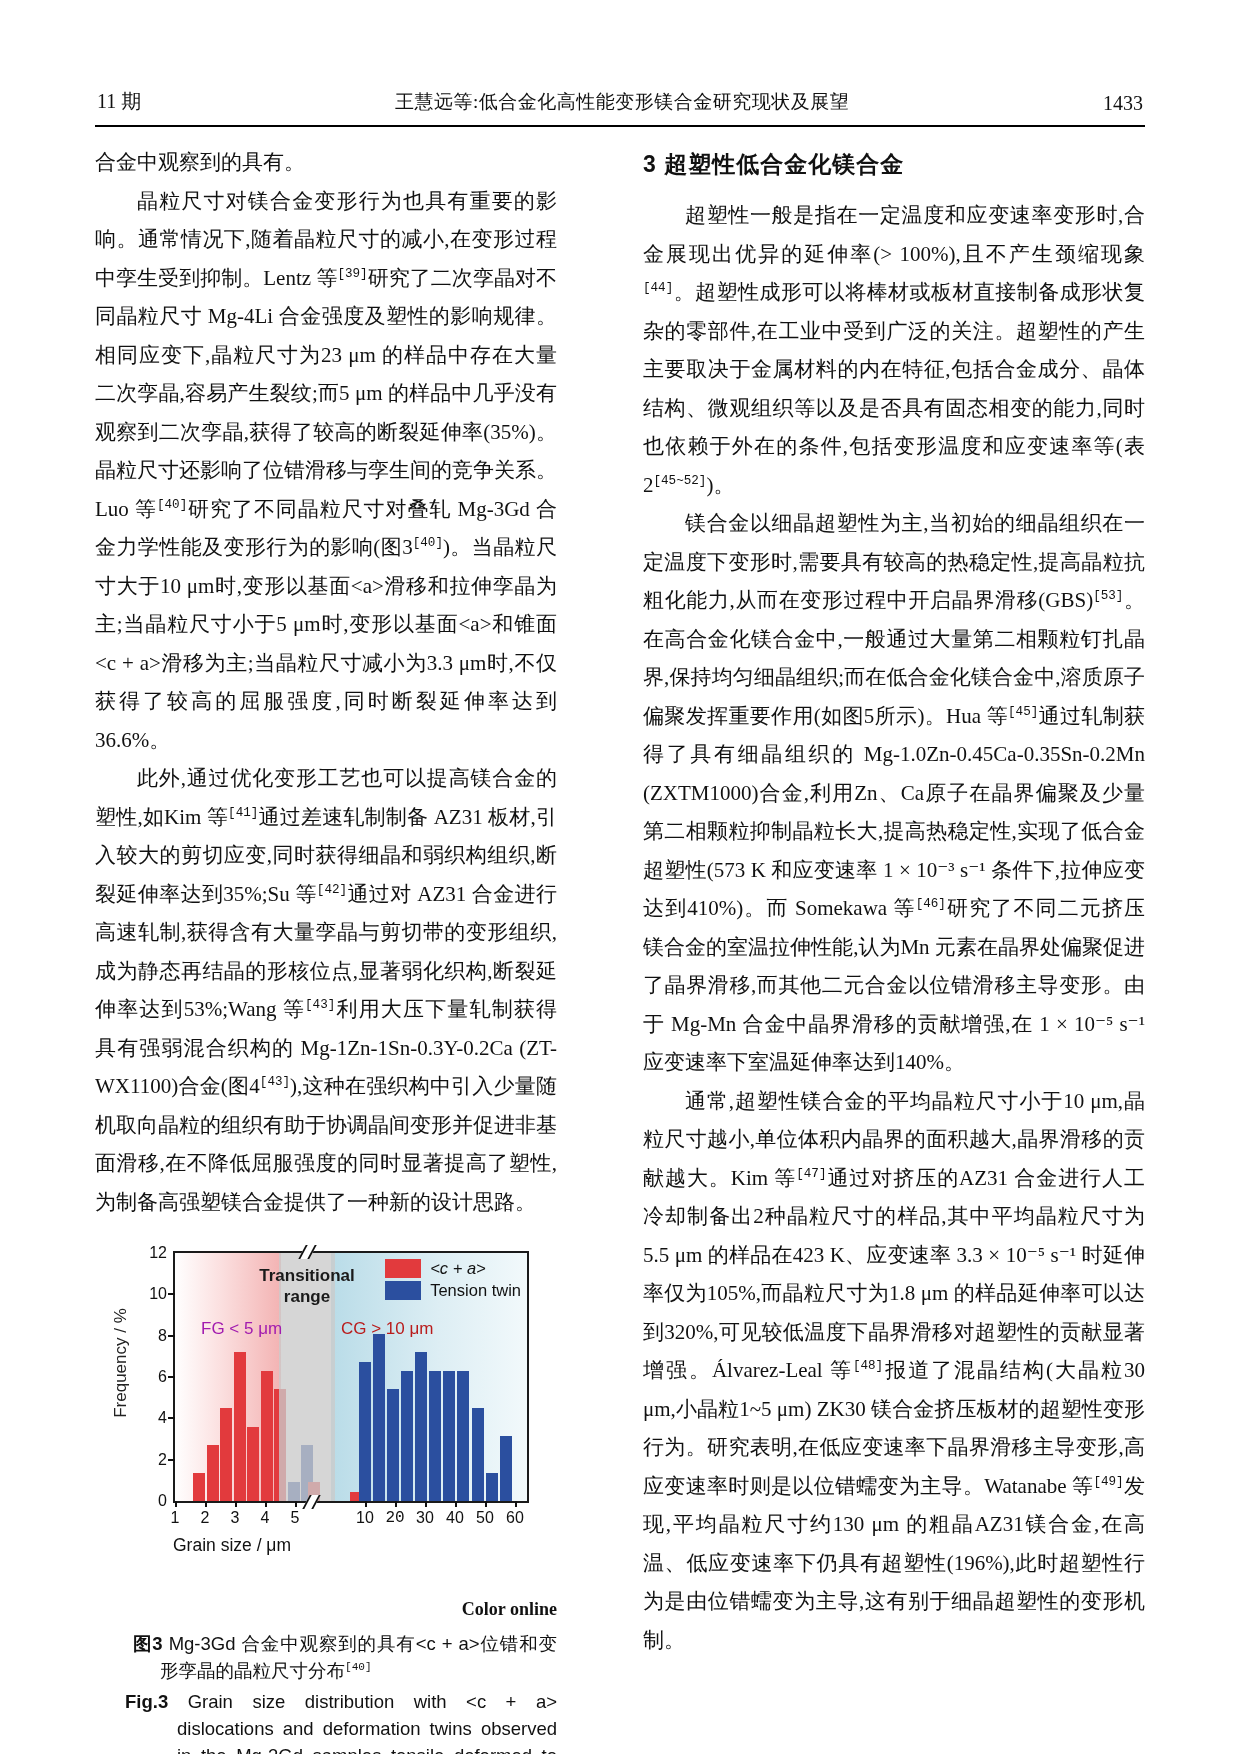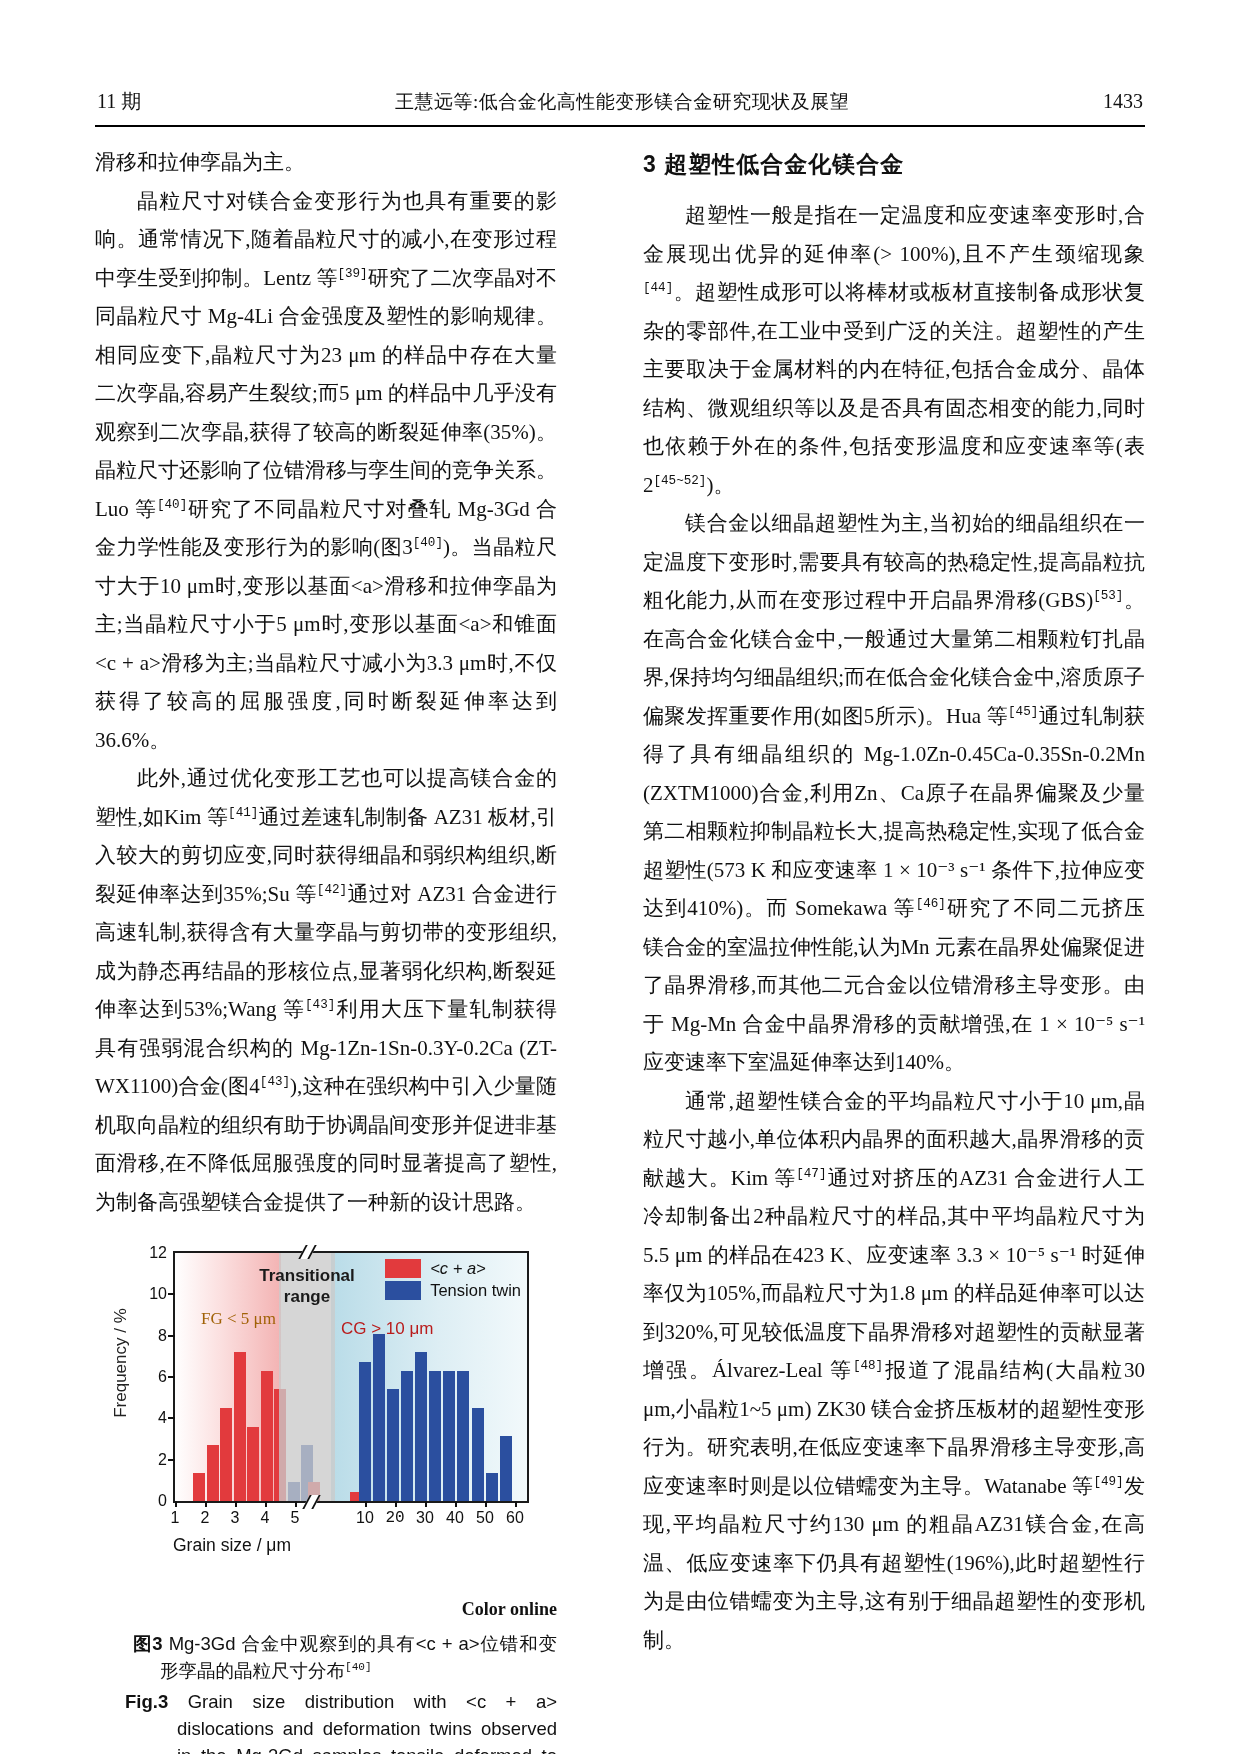--- a/index.html
+++ b/index.html
@@ -7,21 +7,21 @@
     position:relative;
     width:1241px;height:1754px;
     margin:0 auto;
     background:#ffffff;
     font-family:"Liberation Serif","DejaVu Serif",serif;
     color:#111;
     overflow:hidden;
   }
   .content{position:absolute;left:95px;top:88px;width:1050px;}
   
-  .pg-header{display:flex;justify-content:space-between;align-items:center;
+  .pg-header{display:flex;justify-content:space-between;align-items:flex-end;
     font-size:20px;padding:0 2px 10px 2px;}
   .pg-header .jtitle{font-size:19px;letter-spacing:.5px;}
   .pg-rule{border-top:2px solid #000;margin-bottom:16px;}
   
   .cols{display:flex;gap:86px;}
   .col-left{width:462px;}
   .col-right{width:502px;}
   p.body{
     margin:0;font-size:21px;line-height:38.5px;text-align:justify;
     text-indent:2em;
@@ -44,21 +44,21 @@
   }
   .zone{position:absolute;top:0;bottom:0;z-index:0;}
   .zone.pink{left:0;width:106px;background:linear-gradient(90deg,#ffffff 0%,#fbdede 45%,#f3b3b3 100%);}
   .zone.blue{left:156px;right:0;background:linear-gradient(90deg,#b9dce8 0%,#ddeef4 55%,#f2f9fb 100%);}
   .zone.gray{left:104px;width:56px;background:rgba(203,203,203,0.78);z-index:3;}
   .bar{position:absolute;bottom:0;width:12px;z-index:2;}
   .bar.red{background:#e23a3d;}
   .bar.blue{background:#2b4f9f;}
   .anno{position:absolute;z-index:4;font-size:17px;white-space:nowrap;}
   .anno.trans{left:72px;top:12px;width:120px;text-align:center;font-weight:700;color:#1a1a1a;white-space:normal;line-height:21px;}
-  .anno.fg{left:26px;top:56px;color:#a16207;font-family:Liberation Serif, serif;}
+  .anno.fg{left:26px;top:66px;color:#a21caf;}
   .anno.cg{left:166px;top:66px;color:#b91c1c;}
   .legend{position:absolute;top:6px;right:6px;z-index:5;font-size:16.5px;}
   .legend .lrow{display:flex;align-items:center;margin-bottom:3px;}
   .legend .sw{width:36px;height:19px;margin-right:9px;}
   .legend .it{font-style:italic;}
   .ytick{position:absolute;right:100%;margin-right:8px;font-size:16px;transform:translateY(50%);}
   .ytickmark{position:absolute;left:-7px;width:7px;border-top:2px solid #111;}
   .xtickmark{position:absolute;top:100%;height:6px;border-left:2px solid #111;}
   .xticklab{position:absolute;top:calc(100% + 8px);font-size:16px;transform:translateX(-50%);}
   .brk{position:absolute;width:7px;height:14px;background:#fff;
@@ -83,21 +83,21 @@
     <div class="pg-header">
       <span>11 期</span>
       <span class="jtitle">王慧远等:低合金化高性能变形镁合金研究现状及展望</span>
       <span>1433</span>
     </div>
     <div class="pg-rule"></div>
 
     <div class="cols">
 
       <div class="col-left">
-        <p class="body no-indent">滑移和拉伸孪晶为主。</p>
+        <p class="body no-indent">合金中观察到的具有。</p>
         <p class="body">晶粒尺寸对镁合金变形行为也具有重要的影响。通常情况下,随着晶粒尺寸的减小,在变形过程中孪生受到抑制。Lentz 等<sup>[39]</sup>研究了二次孪晶对不同晶粒尺寸 Mg-4Li 合金强度及塑性的影响规律。相同应变下,晶粒尺寸为23 μm 的样品中存在大量二次孪晶,容易产生裂纹;而5 μm 的样品中几乎没有观察到二次孪晶,获得了较高的断裂延伸率(35%)。晶粒尺寸还影响了位错滑移与孪生间的竞争关系。Luo 等<sup>[40]</sup>研究了不同晶粒尺寸对叠轧 Mg-3Gd 合金力学性能及变形行为的影响(图3<sup>[40]</sup>)。当晶粒尺寸大于10 μm时,变形以基面&lt;a&gt;滑移和拉伸孪晶为主;当晶粒尺寸小于5 μm时,变形以基面&lt;a&gt;和锥面&lt;c + a&gt;滑移为主;当晶粒尺寸减小为3.3 μm时,不仅获得了较高的屈服强度,同时断裂延伸率达到36.6%。</p>
         <p class="body">此外,通过优化变形工艺也可以提高镁合金的塑性,如Kim 等<sup>[41]</sup>通过差速轧制制备 AZ31 板材,引入较大的剪切应变,同时获得细晶和弱织构组织,断裂延伸率达到35%;Su 等<sup>[42]</sup>通过对 AZ31 合金进行高速轧制,获得含有大量孪晶与剪切带的变形组织,成为静态再结晶的形核位点,显著弱化织构,断裂延伸率达到53%;Wang 等<sup>[43]</sup>利用大压下量轧制获得具有强弱混合织构的 Mg-1Zn-1Sn-0.3Y-0.2Ca (ZT-WX1100)合金(图4<sup>[43]</sup>),这种在强织构中引入少量随机取向晶粒的组织有助于协调晶间变形并促进非基面滑移,在不降低屈服强度的同时显著提高了塑性,为制备高强塑镁合金提供了一种新的设计思路。</p>
 
         <div class="figure">
           <div class="chart">
             <div class="ylab">Frequency / %</div>
 
             <div class="plot">
               <div class="zone pink"></div>
               <div class="zone blue"></div>

